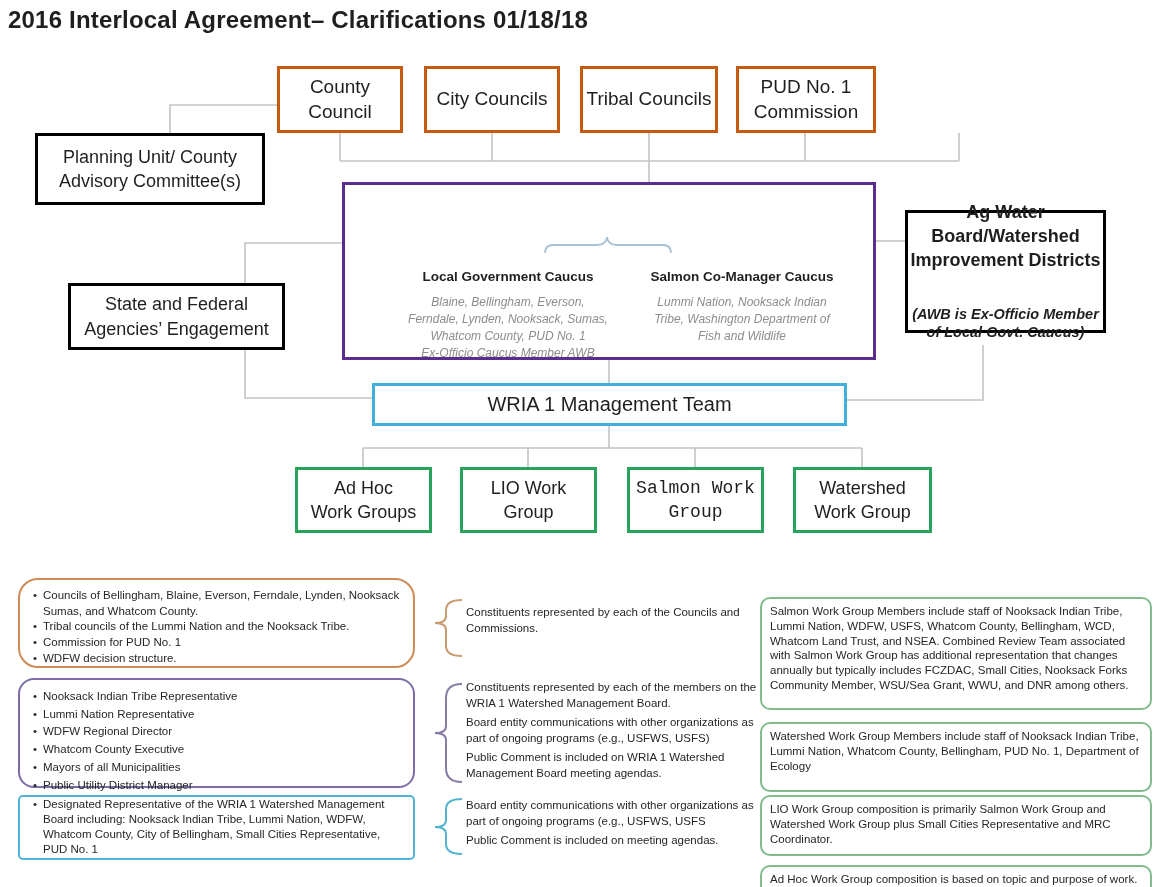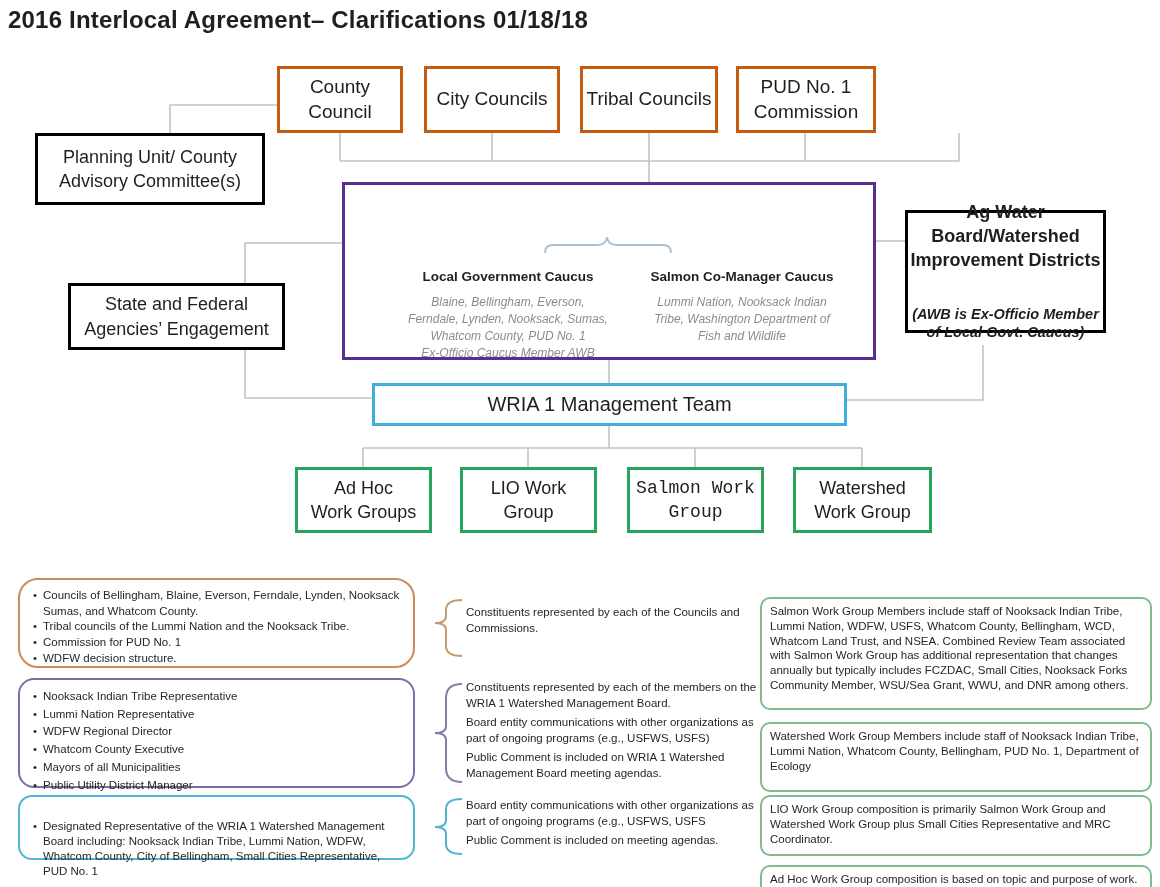--- a/index.html
+++ b/index.html
@@ -47,21 +47,21 @@
   .wg { top:467px; height:66px; font-size:18px; line-height:1.35; }
   #wg-adhoc     { left:295px; width:137px; }
   #wg-lio       { left:460px; width:137px; }
   #wg-salmon    { left:627px; width:137px;font-family:Liberation Mono, monospace; }
   #wg-watershed { left:793px; width:139px; }
 
   .callout { position:absolute; box-sizing:border-box; background:#fff; z-index:2;
              font-size:11.5px; color:#262626; }
   #co-councils { left:18px; top:578px; width:397px; height:90px;  border:2px solid #CE8B57; border-radius:20px; padding:8px 10px 0 12px; line-height:1.36; }
   #co-board    { left:18px; top:678px; width:397px; height:110px; border:2px solid #7E6CA8; border-radius:16px; padding:8px 10px 0 12px; line-height:1.54; }
-  #co-mgmt     { left:18px; top:795px; width:397px; height:65px;  border:2px solid #4FB6D8; border-radius:14px; padding:22px 10px 0 12px; line-height:1.3; }
+  #co-mgmt     { left:18px; top:795px; width:397px; height:65px;  border:2px solid #4FB6D8; border-radius:5px; padding:0 10px 0 12px; line-height:1.3; }
   .bullet { position:relative; padding-left:11px; }
   .bullet::before { content:"\2022"; position:absolute; left:1px; }
 
   .explain { position:absolute; z-index:2; font-size:11.5px; line-height:1.4; color:#262626; }
   #ex-councils { left:466px; top:604px; width:300px; }
   #ex-board    { left:466px; top:679px; width:304px; }
   #ex-mgmt     { left:466px; top:797px; width:304px; }
   .explain p { margin:0; }
   .explain p + p { margin-top:3px; }
 

